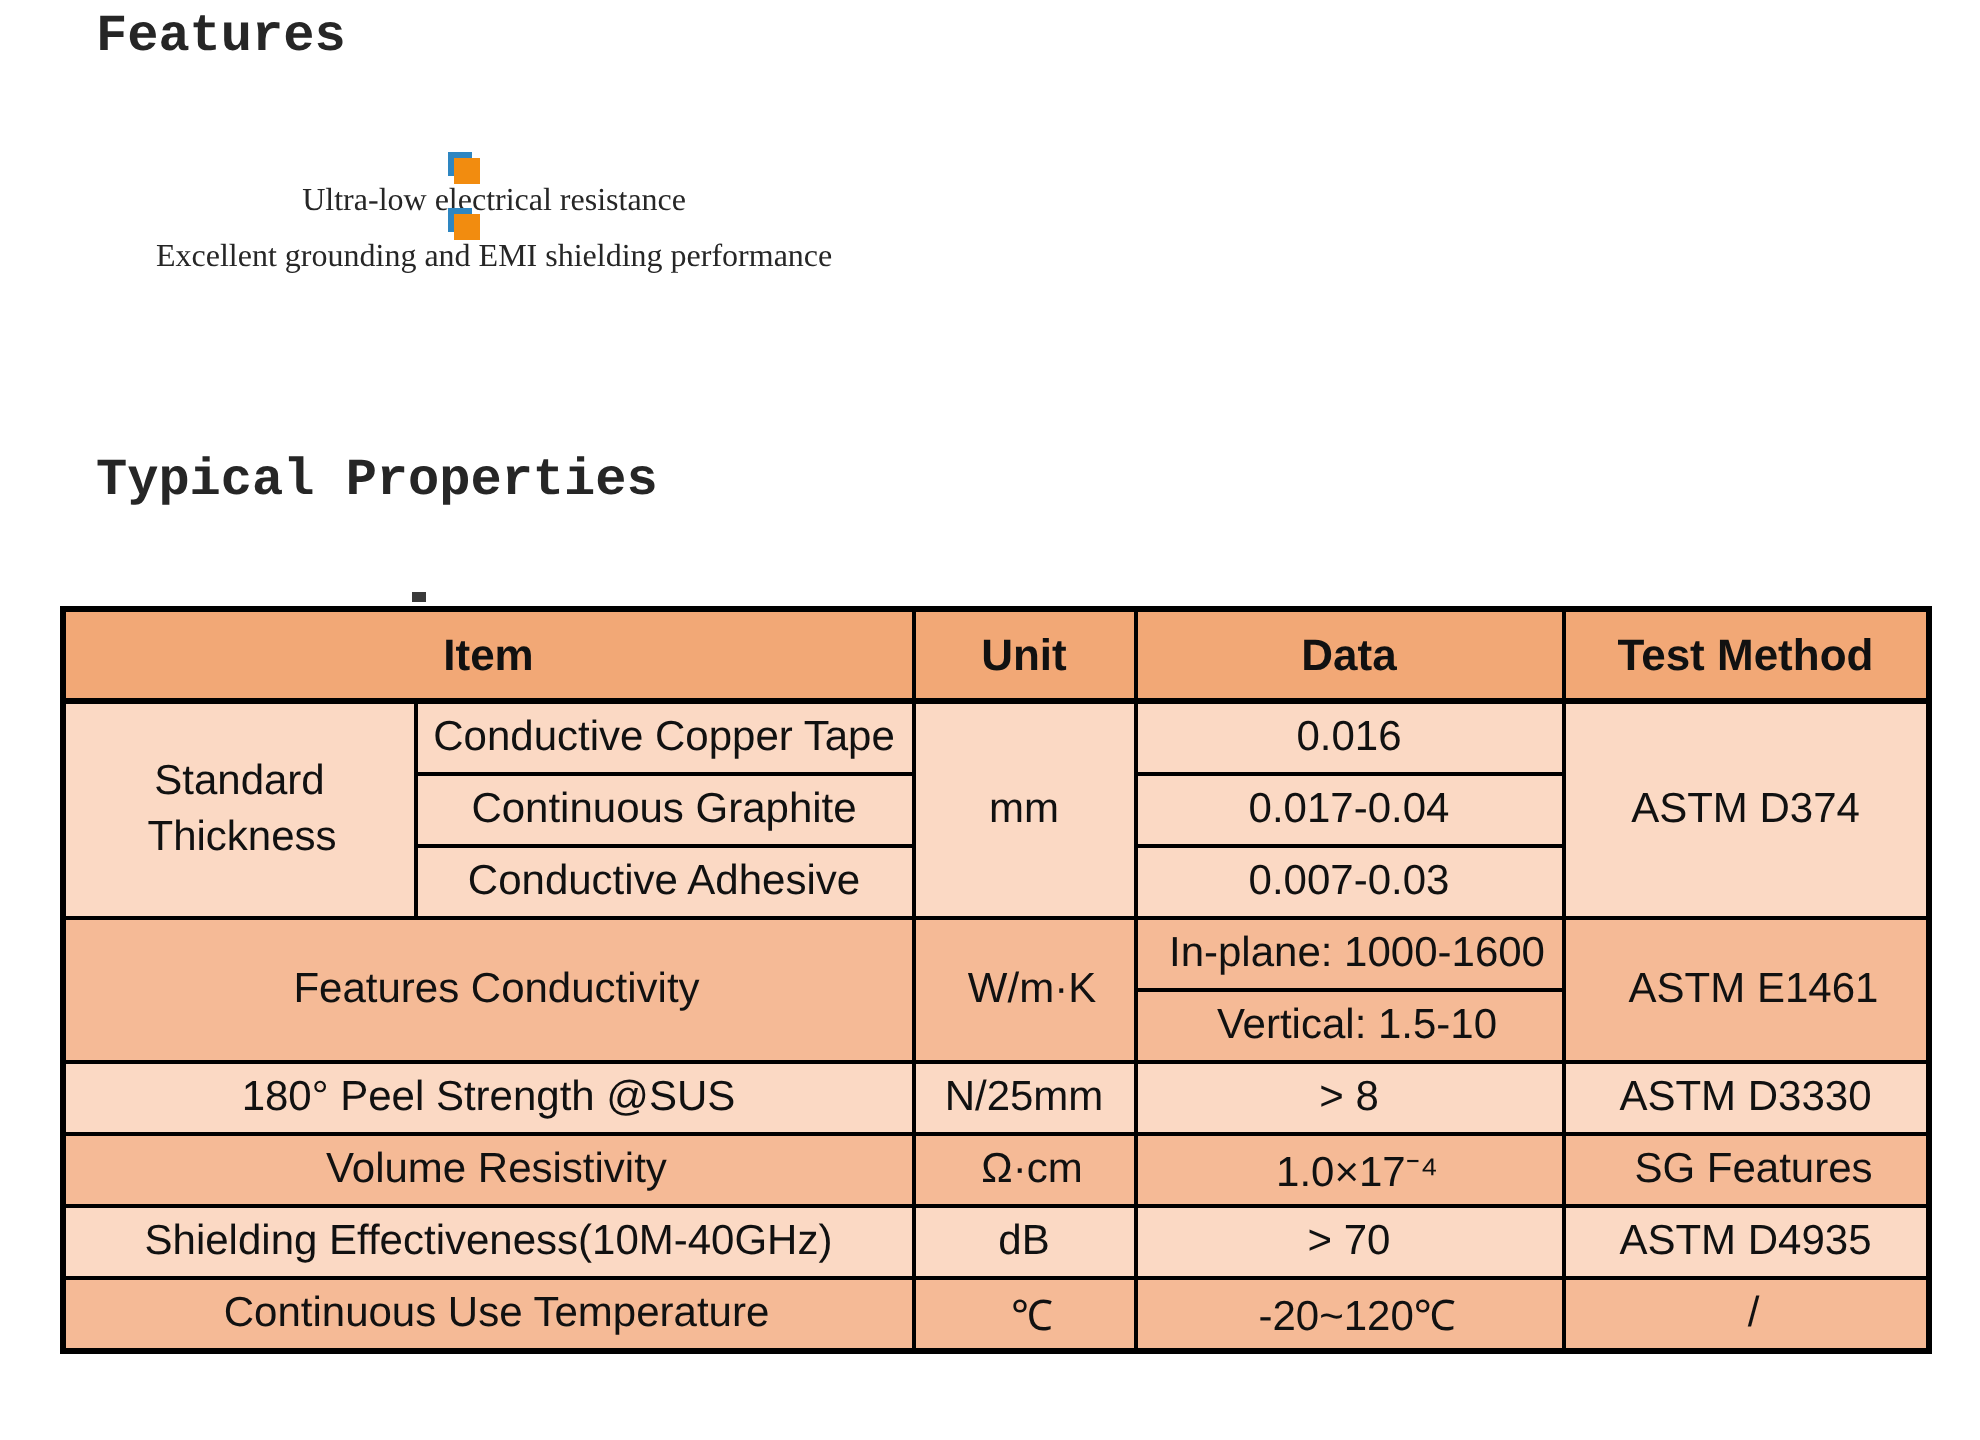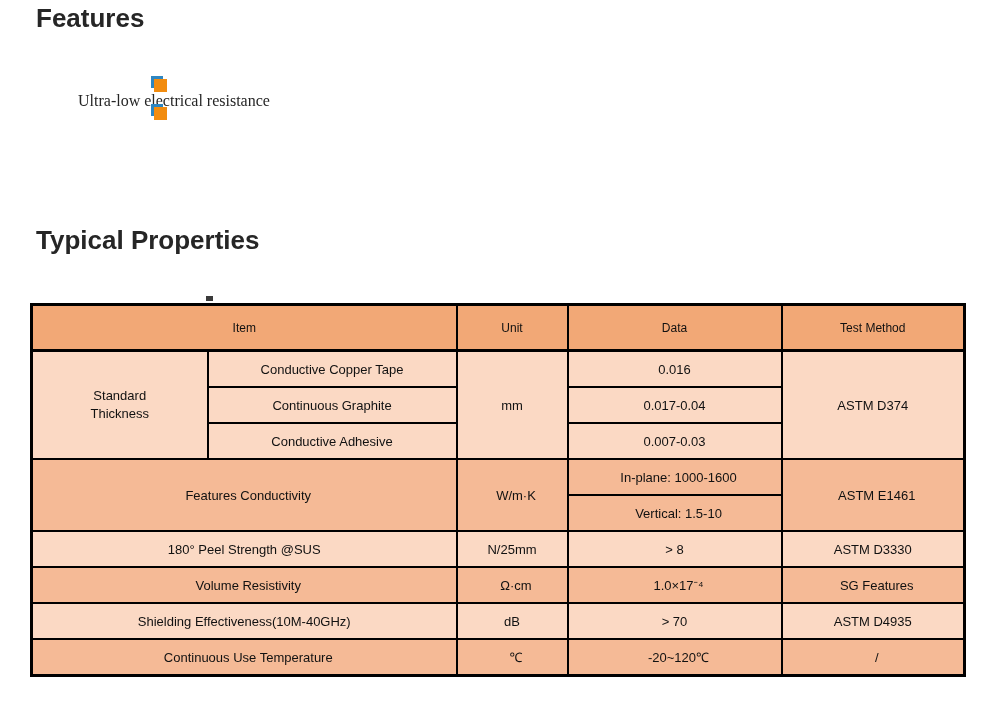--- a/index.html
+++ b/index.html
@@ -12,23 +12,23 @@
     width: 990px;
     height: 720px;
     overflow: hidden;
     font-family: "Liberation Sans", sans-serif;
     color: #1a1a1a;
   }
 
   
   .doc-heading {
     position: absolute;
-    left: 36px;
+    left: 48px;
     margin: 0;
-    font-family: Liberation Sans, sans-serif;
+    font-family: Liberation Mono, monospace;
     font-weight: 700;
     font-size: 26px;
     line-height: 33px;
     color: #262626;
     letter-spacing: 0px;
   }
   #features-heading { top: 2px; }
   #properties-heading { top: 224px; }
 
   
@@ -102,29 +102,29 @@
   table.props th,
   table.props td {
     border: 2px solid var(--border-color, #000);
     text-align: center;
     vertical-align: middle;
     padding: 0 4px;
     overflow: hidden;
   }
   table.props th {
     height: 43px;
-    font-size: 12px;
-    font-weight: 400;
+    font-size: 22px;
+    font-weight: 700;
     color: #111;
     background: var(--header-bg, #f2a876);
     border-bottom: 3px solid var(--border-color, #000);
   }
   table.props td {
     height: 34px;
-    font-size: 13px;
+    font-size: 21px;
     font-weight: 400;
     color: #111;
   }
   tr.light > td  { background: var(--row-light,  #fbd9c4); }
   tr.medium > td { background: var(--row-medium, #f5ba96); padding-left: 12px; }
   .wrap-narrow {
     display: inline-block;
     max-width: 92px;
     line-height: 1.35;
   }
@@ -136,20 +136,21 @@
 
   <h1 class="doc-heading" id="features-heading">Features</h1>
 
   <ul class="features-list">
     <li class="feature-item">
       <span class="bullet"></span>
       <span class="feature-text">Ultra-low electrical resistance</span>
     </li>
     <li class="feature-item">
       <span class="bullet"></span>
+      <span class="feature-text">Excellent grounding and EMI shielding performance</span>
     </li>
   </ul>
 
   <h1 class="doc-heading" id="properties-heading">Typical Properties</h1>
 
   <span class="stray-mark"></span>
 
   <div class="table-wrap">
     <table class="props">
       <colgroup>

